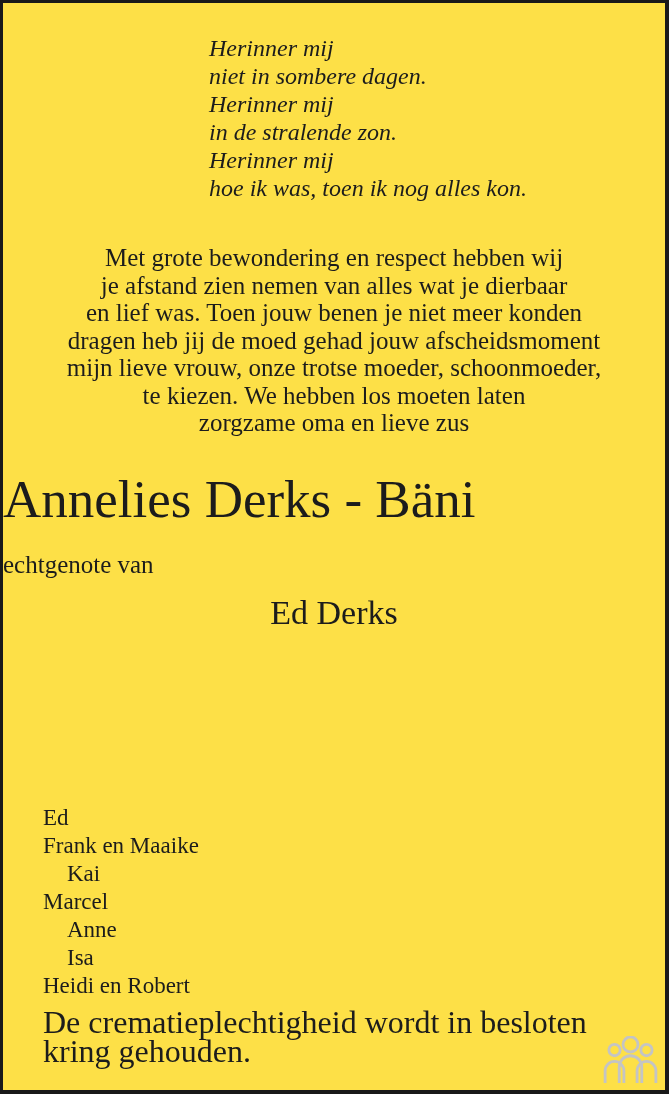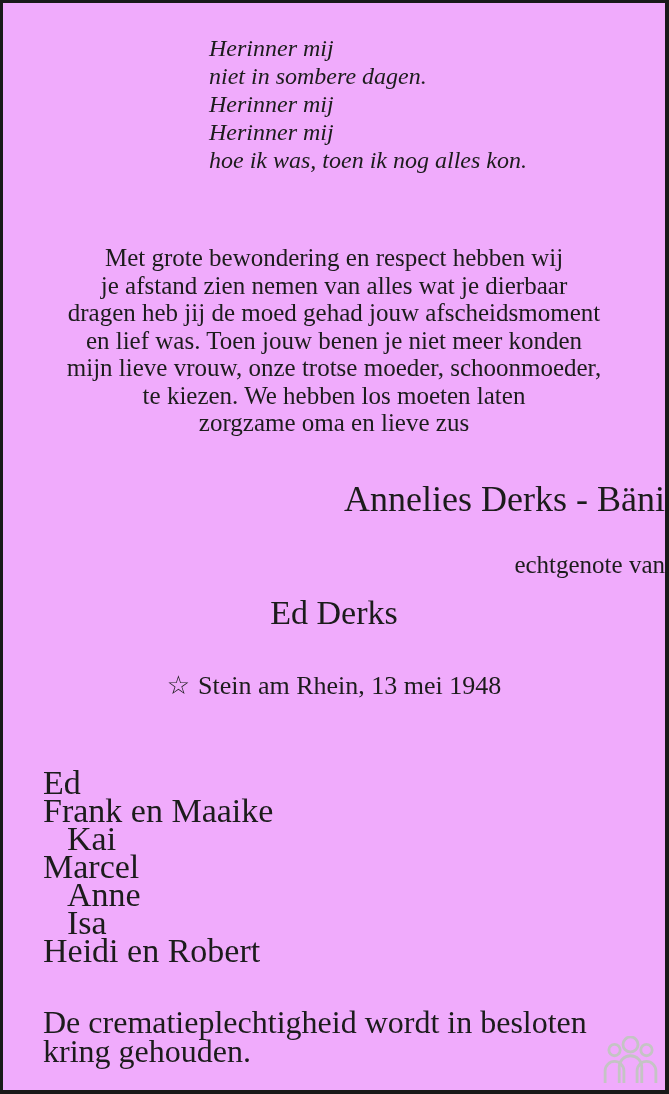--- a/index.html
+++ b/index.html
@@ -5,21 +5,21 @@
   html, body {
     margin: 0;
     padding: 0;
     background: #e9e9e9;
   }
   .page {
     position: relative;
     width: 669px;
     height: 1094px;
     box-sizing: border-box;
-    background: #f0abfc;
+    background: #fde047;
     border-style: solid;
     border-color: #191919;
     border-width: 3px 4px 4px 3px;
     font-family: "Liberation Serif", "DejaVu Serif", serif;
     color: #1c1c1c;
     overflow: hidden;
   }
   .poem {
     position: absolute;
     left: 206px;
@@ -37,31 +37,31 @@
     text-align: center;
     font-size: 25px;
     line-height: 27.5px;
   }
   .tribute div { white-space: nowrap; }
   .deceased-name {
     position: absolute;
     left: 0;
     right: 0;
     top: 471px;
-    text-align: right;
-    font-size: 36px;
+    text-align: left;
+    font-size: 53px;
     line-height: 50px;
     white-space: nowrap;
   }
   .relation {
     position: absolute;
     left: 0;
     right: 0;
     top: 548px;
-    text-align: right;
+    text-align: left;
     font-size: 25px;
     line-height: 28px;
   }
   .spouse {
     position: absolute;
     left: 0;
     right: 0;
     top: 590px;
     text-align: center;
     font-size: 34px;
@@ -73,22 +73,22 @@
     right: 0;
     top: 668px;
     text-align: center;
     font-size: 26px;
     line-height: 30px;
   }
   .dates .symbol { margin-right: 8px; }
   .family {
     position: absolute;
     left: 40px;
-    top: 766px;
-    font-size: 34px;
+    top: 801px;
+    font-size: 23px;
     line-height: 28px;
   }
   .family .indent { padding-left: 24px; }
   .closing {
     position: absolute;
     left: 40px;
     top: 1005px;
     font-size: 32px;
     line-height: 29px;
   }
@@ -102,42 +102,42 @@
 </style>
 </head>
 <body>
 
 <div class="page">
 
   <div class="poem">
     <div>Herinner mij</div>
     <div>niet in sombere dagen.</div>
     <div>Herinner mij</div>
+    <div>in de stralende zon.</div>
     <div>Herinner mij</div>
     <div>hoe ik was, toen ik nog alles kon.</div>
   </div>
 
   <div class="tribute">
     <div>Met grote bewondering en respect hebben wij</div>
     <div>je afstand zien nemen van alles wat je dierbaar</div>
+    <div>en lief was. Toen jouw benen je niet meer konden</div>
     <div>dragen heb jij de moed gehad jouw afscheidsmoment</div>
-    <div>en lief was. Toen jouw benen je niet meer konden</div>
     <div>mijn lieve vrouw, onze trotse moeder, schoonmoeder,</div>
     <div>te kiezen. We hebben los moeten laten</div>
     <div>zorgzame oma en lieve zus</div>
   </div>
 
   <div class="deceased-name">Annelies Derks - Bäni</div>
 
   <div class="relation">echtgenote van</div>
 
   <div class="spouse">Ed Derks</div>
 
   <div class="dates">
-    <div><span class="symbol">☆</span><span>Stein am Rhein, 13 mei 1948</span></div>
   </div>
 
   <div class="family">
     <div>Ed</div>
     <div>Frank en Maaike</div>
     <div class="indent">Kai</div>
     <div>Marcel</div>
     <div class="indent">Anne</div>
     <div class="indent">Isa</div>
     <div>Heidi en Robert</div>

